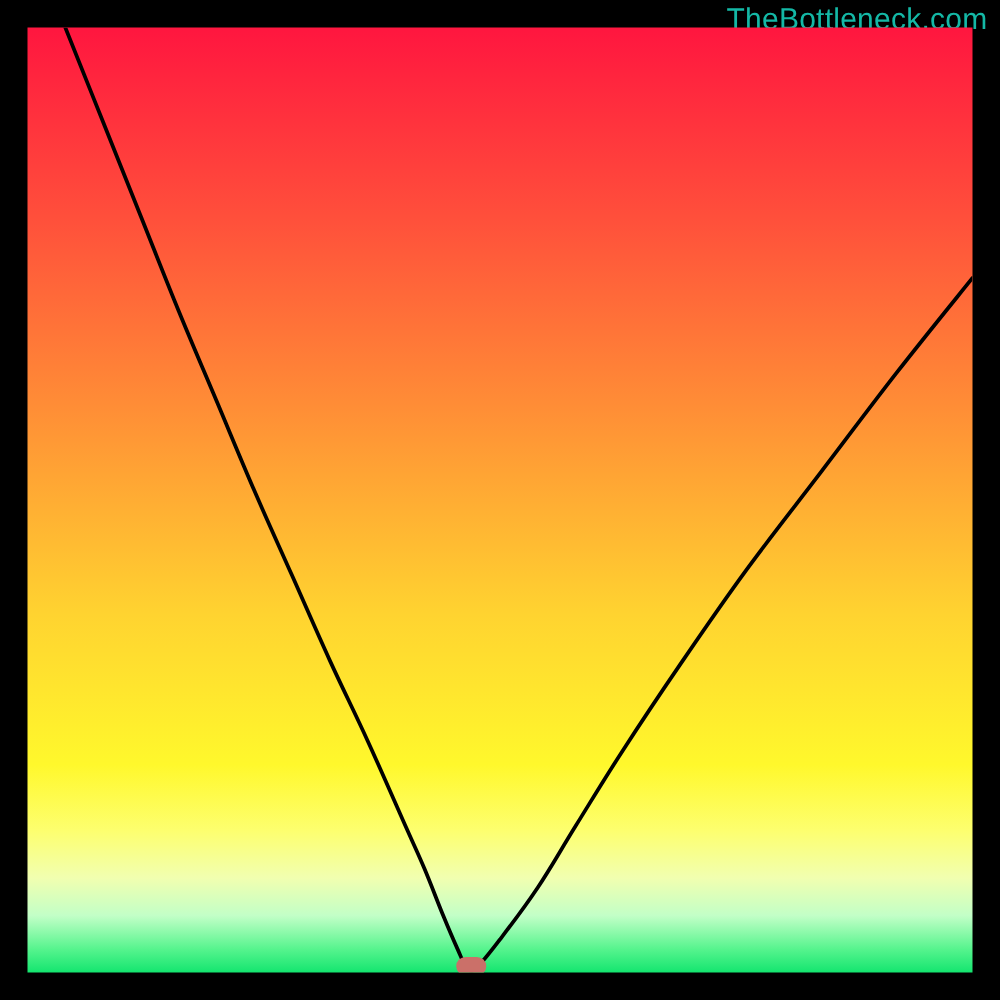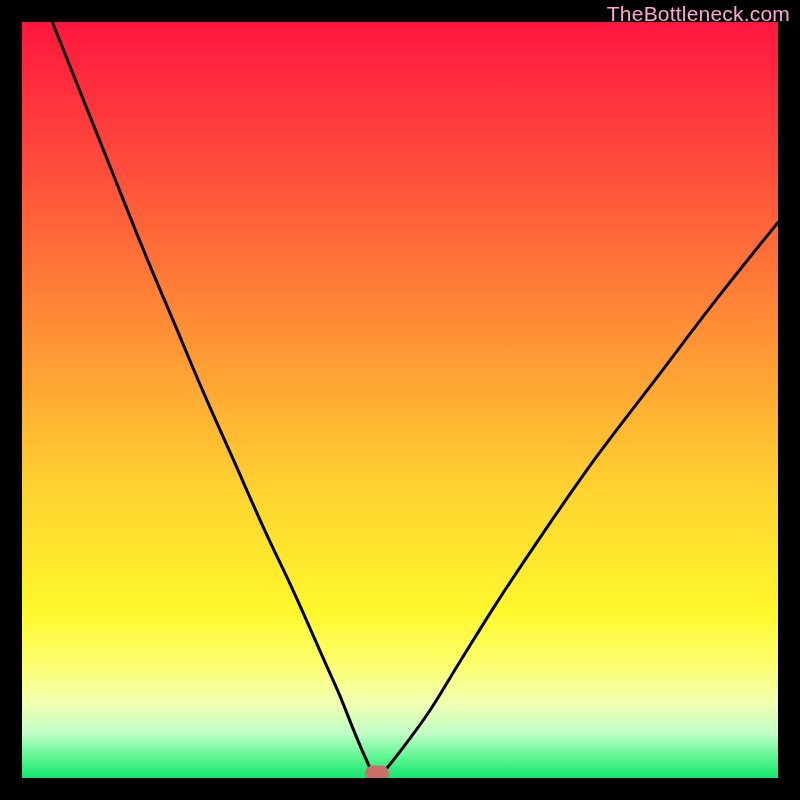--- a/index.html
+++ b/index.html
@@ -25,22 +25,22 @@
       #f1ffb0 90%,
       #c2ffc7 94%,
       #57f48e 97.5%,
       #14e56f 100%
     );
     overflow: hidden;
   }
   .watermark {
     position: absolute;
     top: 2px; right: 10px;
-    color: #f9a8d4;
-    font-size: 21px;
+    color: #14b8a6;
+    font-size: 24px;
     font-weight: 400;
     letter-spacing: 0.2px;
   }
   svg.curve {
     position: absolute;
     left: 0; top: 0;
     width: 756px; height: 756px;
   }
   .marker {
     position: absolute;

